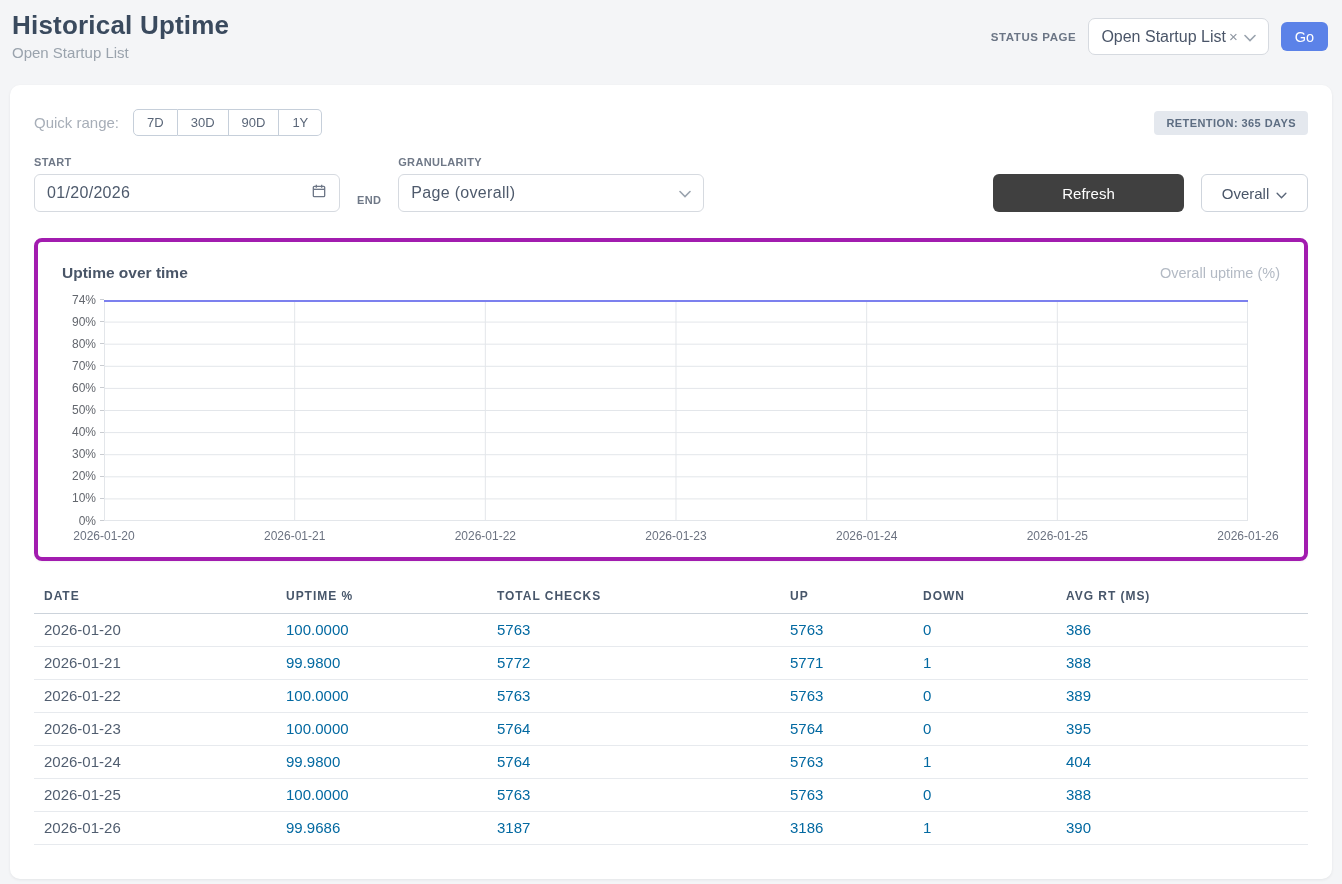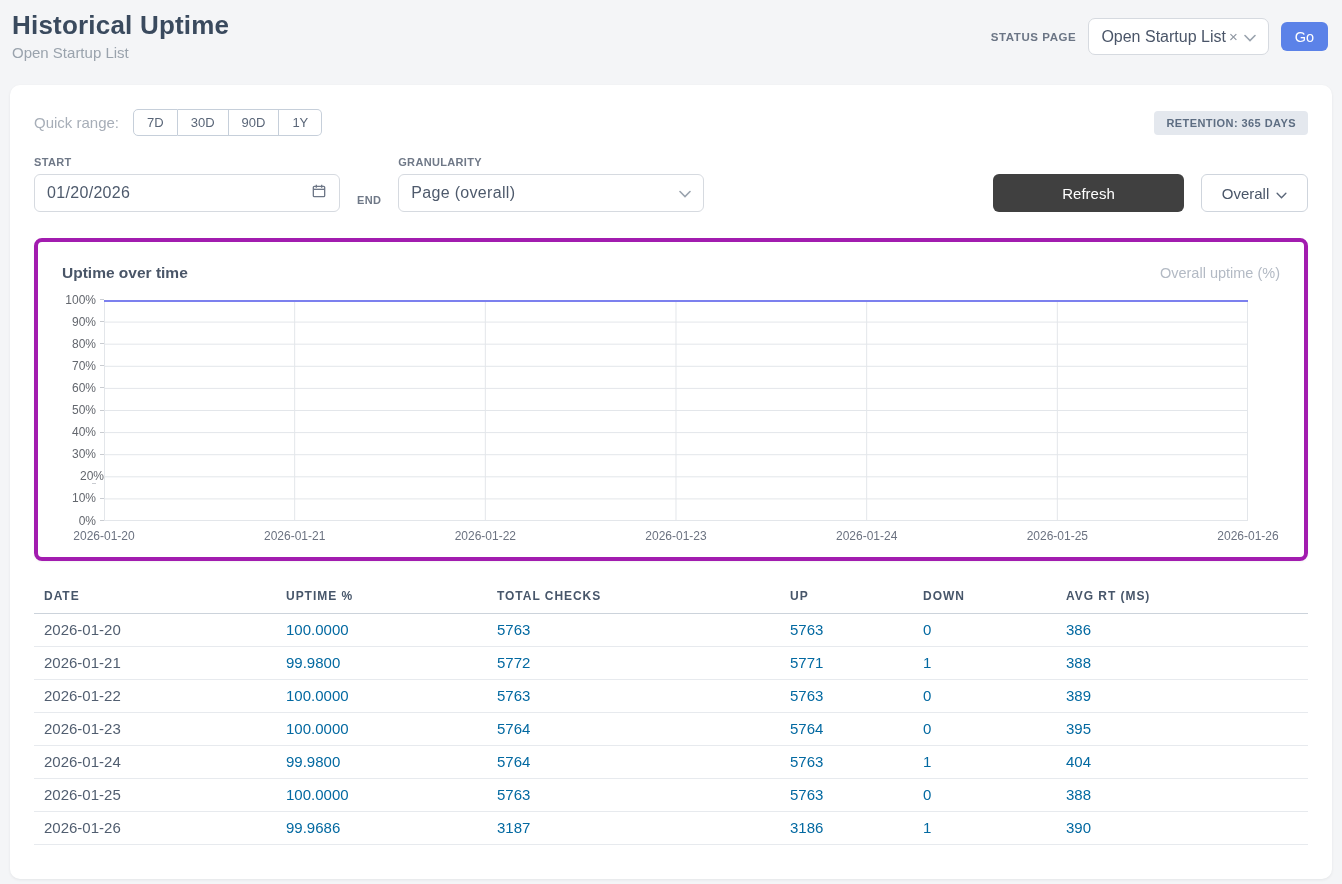--- a/index.html
+++ b/index.html
@@ -145,21 +145,21 @@
     <div class="chart-body">
       <div class="y-axis" id="y-axis">
           <div class="y-tick-label" style="top: 213.5px;">
             <span>0%</span>
             <span class="tick"></span>
           </div>
           <div class="y-tick-label" style="top: 191.4px;">
             <span>10%</span>
             <span class="tick"></span>
           </div>
-          <div class="y-tick-label" style="top: 169.3px; flex-direction: column;">
+          <div class="y-tick-label" style="top: 169.3px;">
             <span>20%</span>
             <span class="tick"></span>
           </div>
           <div class="y-tick-label" style="top: 147.2px;">
             <span>30%</span>
             <span class="tick"></span>
           </div>
           <div class="y-tick-label" style="top: 125.1px;">
             <span>40%</span>
             <span class="tick"></span>
@@ -178,21 +178,21 @@
           </div>
           <div class="y-tick-label" style="top: 36.7px;">
             <span>80%</span>
             <span class="tick"></span>
           </div>
           <div class="y-tick-label" style="top: 14.6px;">
             <span>90%</span>
             <span class="tick"></span>
           </div>
           <div class="y-tick-label" style="top: -7.5px;">
-            <span>100%</span>
+            <span>74%</span>
             <span class="tick"></span>
           </div>
         </div>
       <div class="plot-wrap">
         <svg class="plot-svg" id="chart-svg" preserveAspectRatio="none" viewBox="0 0 1152 221">
             <line x1="0" y1="220.5" x2="1152" y2="220.5" stroke="#e3e6ea" stroke-width="1"></line>
             <line x1="0" y1="198.9" x2="1152" y2="198.9" stroke="#e3e6ea" stroke-width="1"></line>
             <line x1="0" y1="176.8" x2="1152" y2="176.8" stroke="#e3e6ea" stroke-width="1"></line>
             <line x1="0" y1="154.7" x2="1152" y2="154.7" stroke="#e3e6ea" stroke-width="1"></line>
             <line x1="0" y1="132.6" x2="1152" y2="132.6" stroke="#e3e6ea" stroke-width="1"></line>

